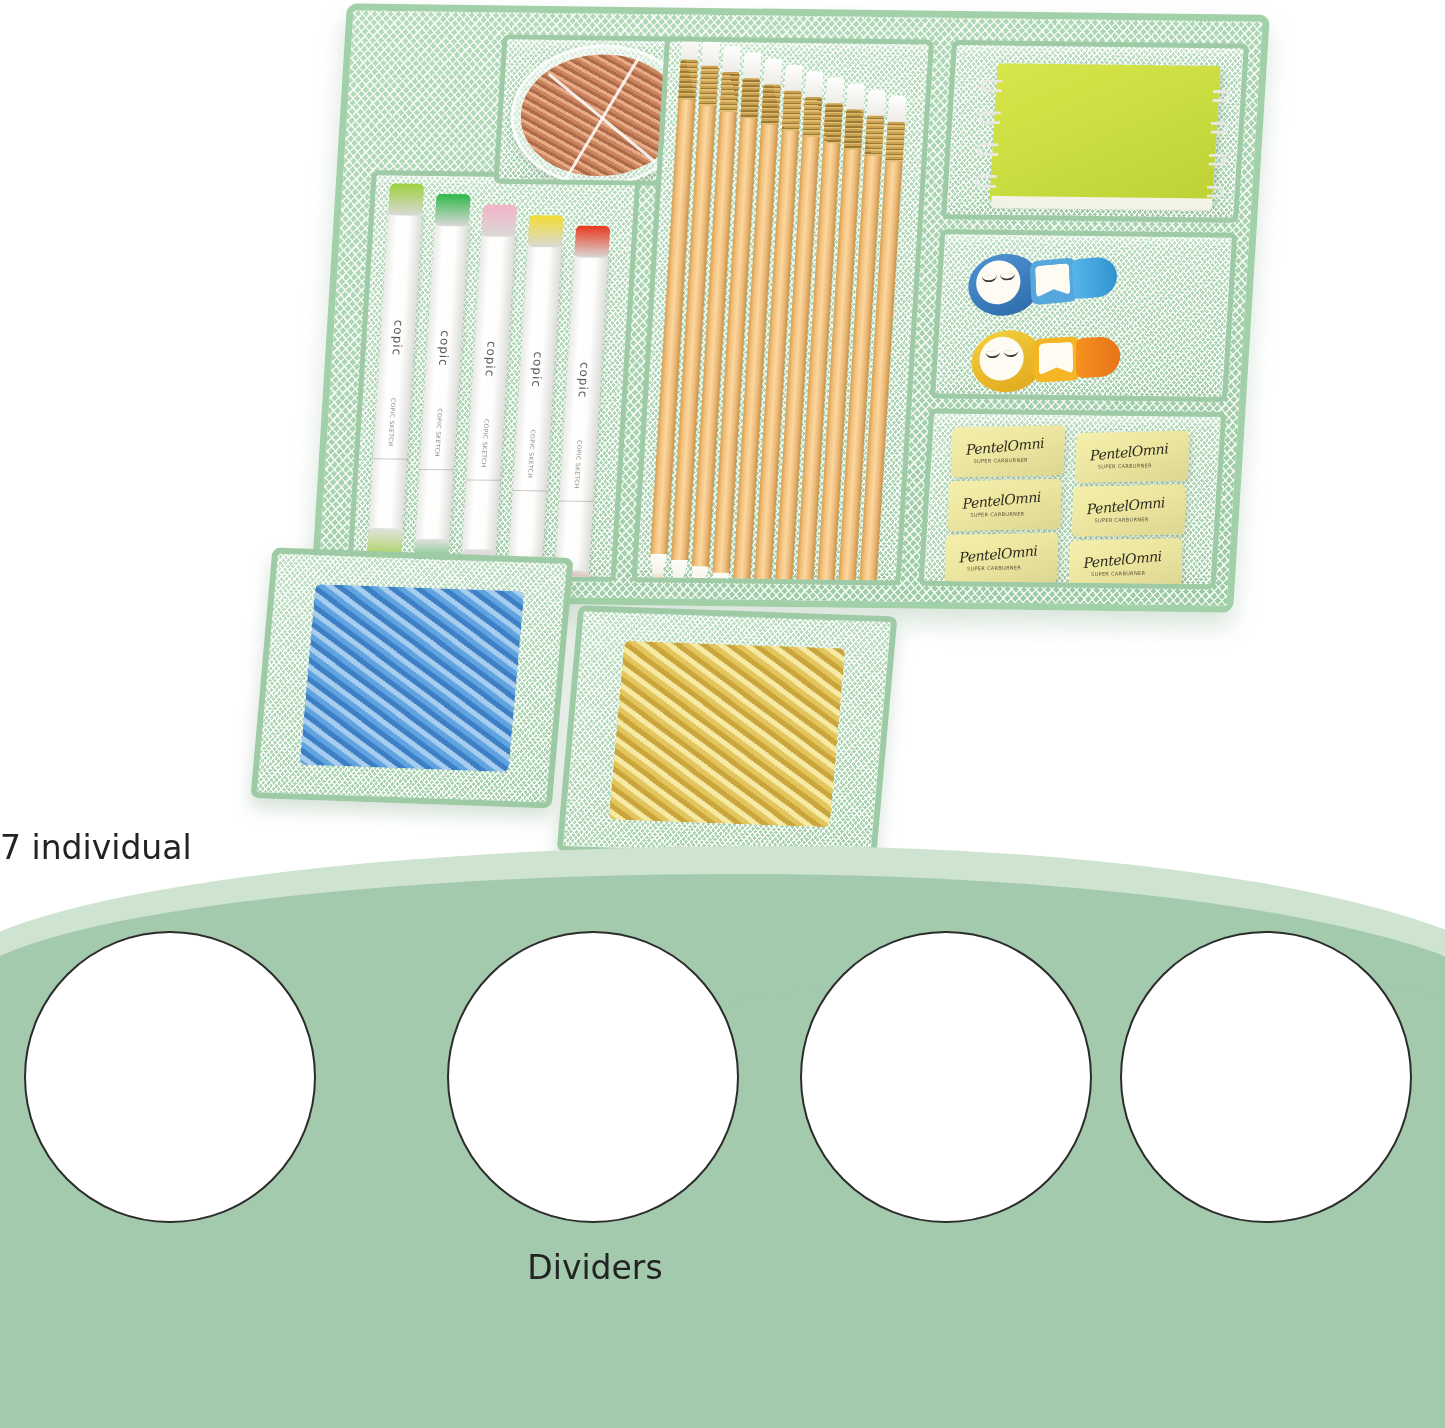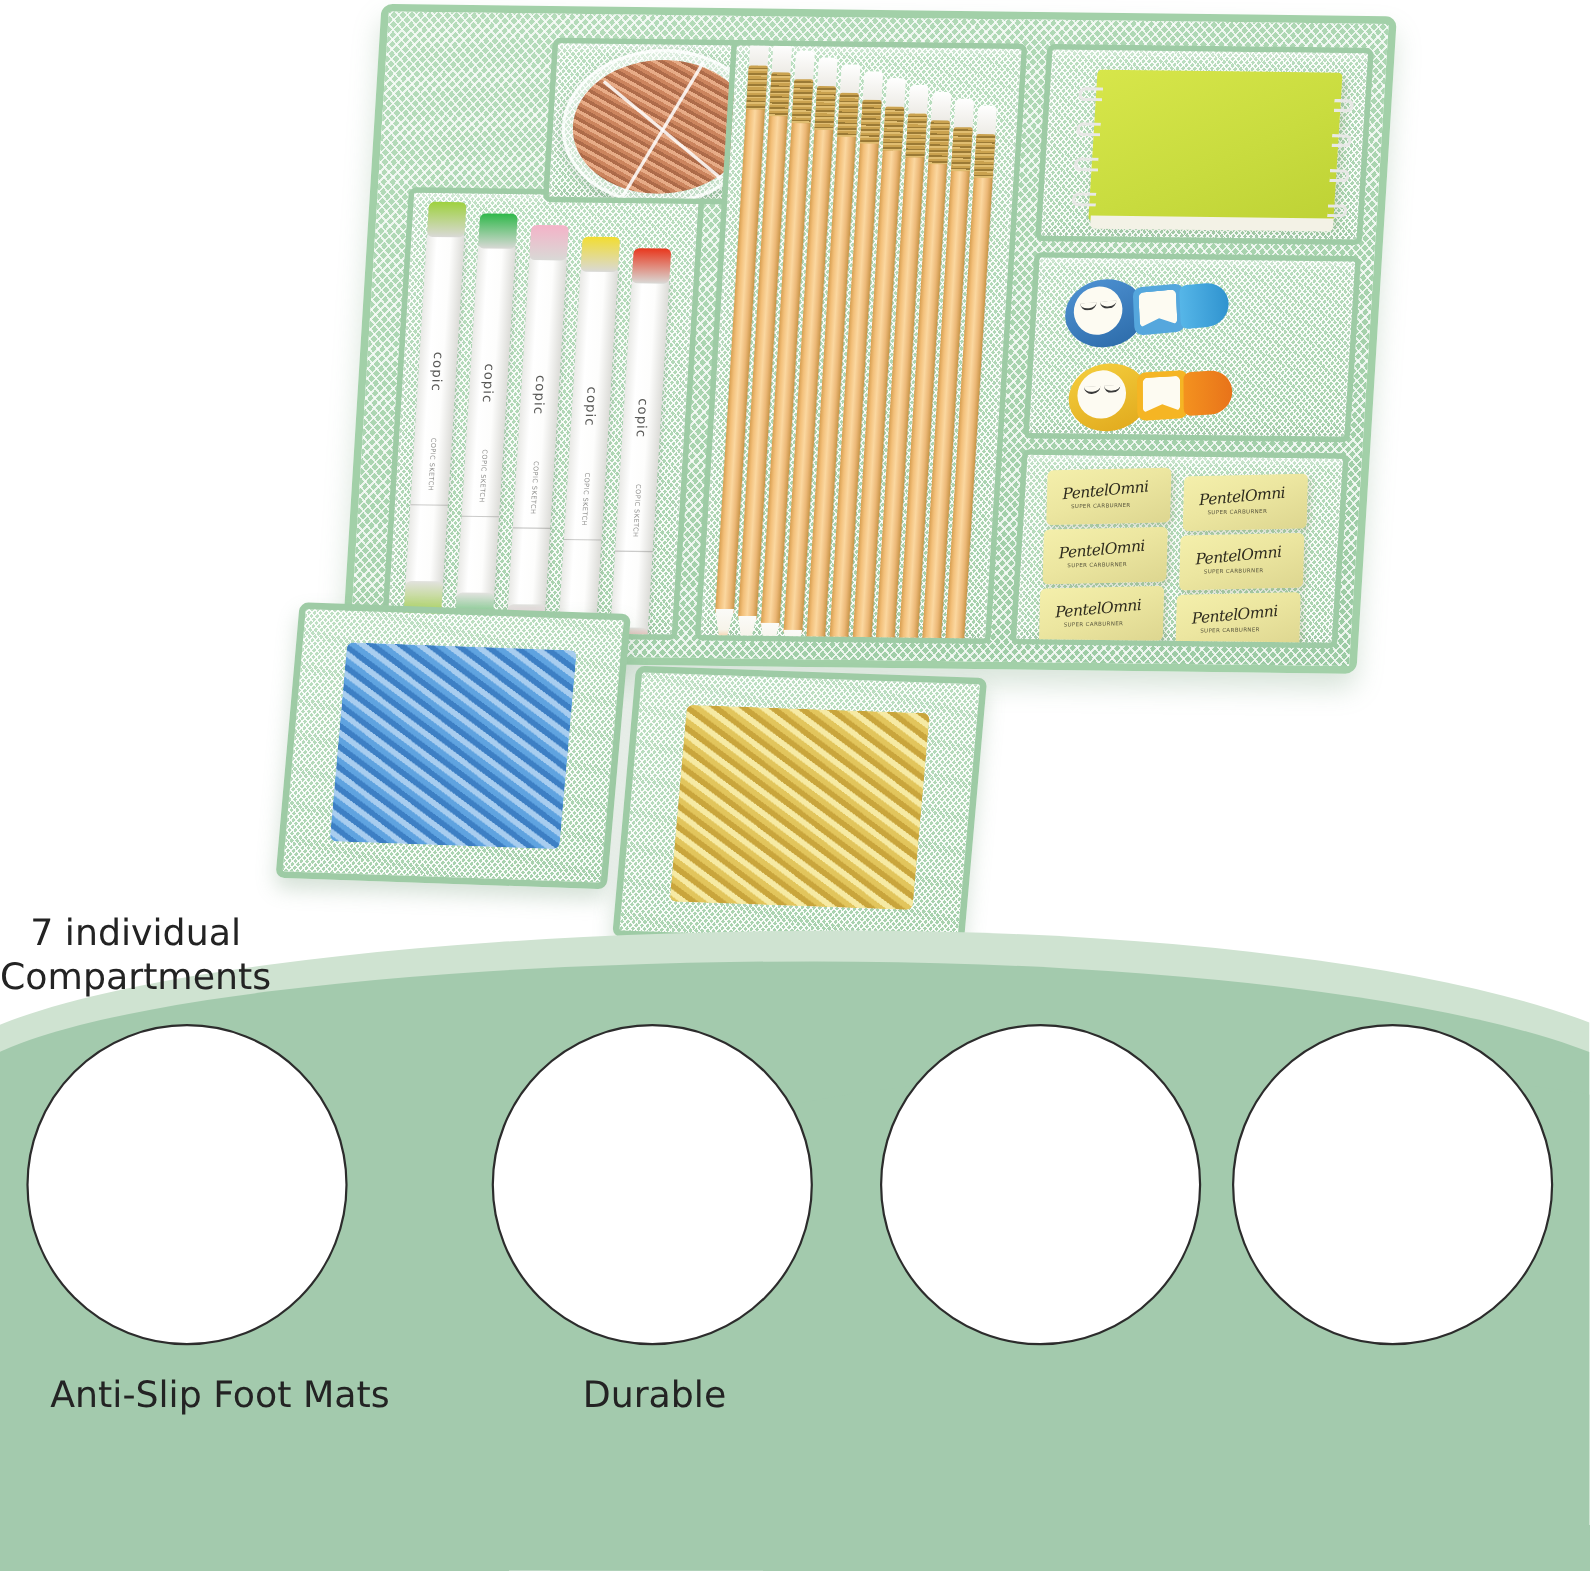--- a/index.html
+++ b/index.html
@@ -682,29 +682,25 @@
       <div class="c4-wall-l">
         <div class="c4-mesh-big"></div>
       </div>
       <div class="c4-wall-r">
         <div class="c4-mesh-big"></div>
       </div>
       <div class="c4-floor"></div>
     </div>
   </div>
 
-  <div class="feature-label" id="label-1">
-    <span>Anti-Slip Foot Mats</span>
-  </div>
   <div class="feature-label" id="label-2">
-    <div>Durable</div>
+    <div>Dividers</div>
   </div>
   <div class="feature-label" id="label-3">
     <div>7 individual</div>
-    <div>Compartments</div>
   </div>
 </div>
 
 <div id="doodles">
   <svg width="1445" height="128" viewBox="0 0 1445 128">
 
     <g>
       <path d="M72 36 L104 16 L150 124 L78 128 Z" fill="#7fc3e8" stroke="#2c2c2c" stroke-width="3.5" stroke-linejoin="round"></path>
       <path d="M72 36 L104 16 L92 -6 Z" fill="#f7ebc8" stroke="#2c2c2c" stroke-width="3.5" stroke-linejoin="round"></path>
       <path d="M88 40 L105 30 L122 128 L96 128 Z" fill="#55a7d8" opacity="0.75"></path>

